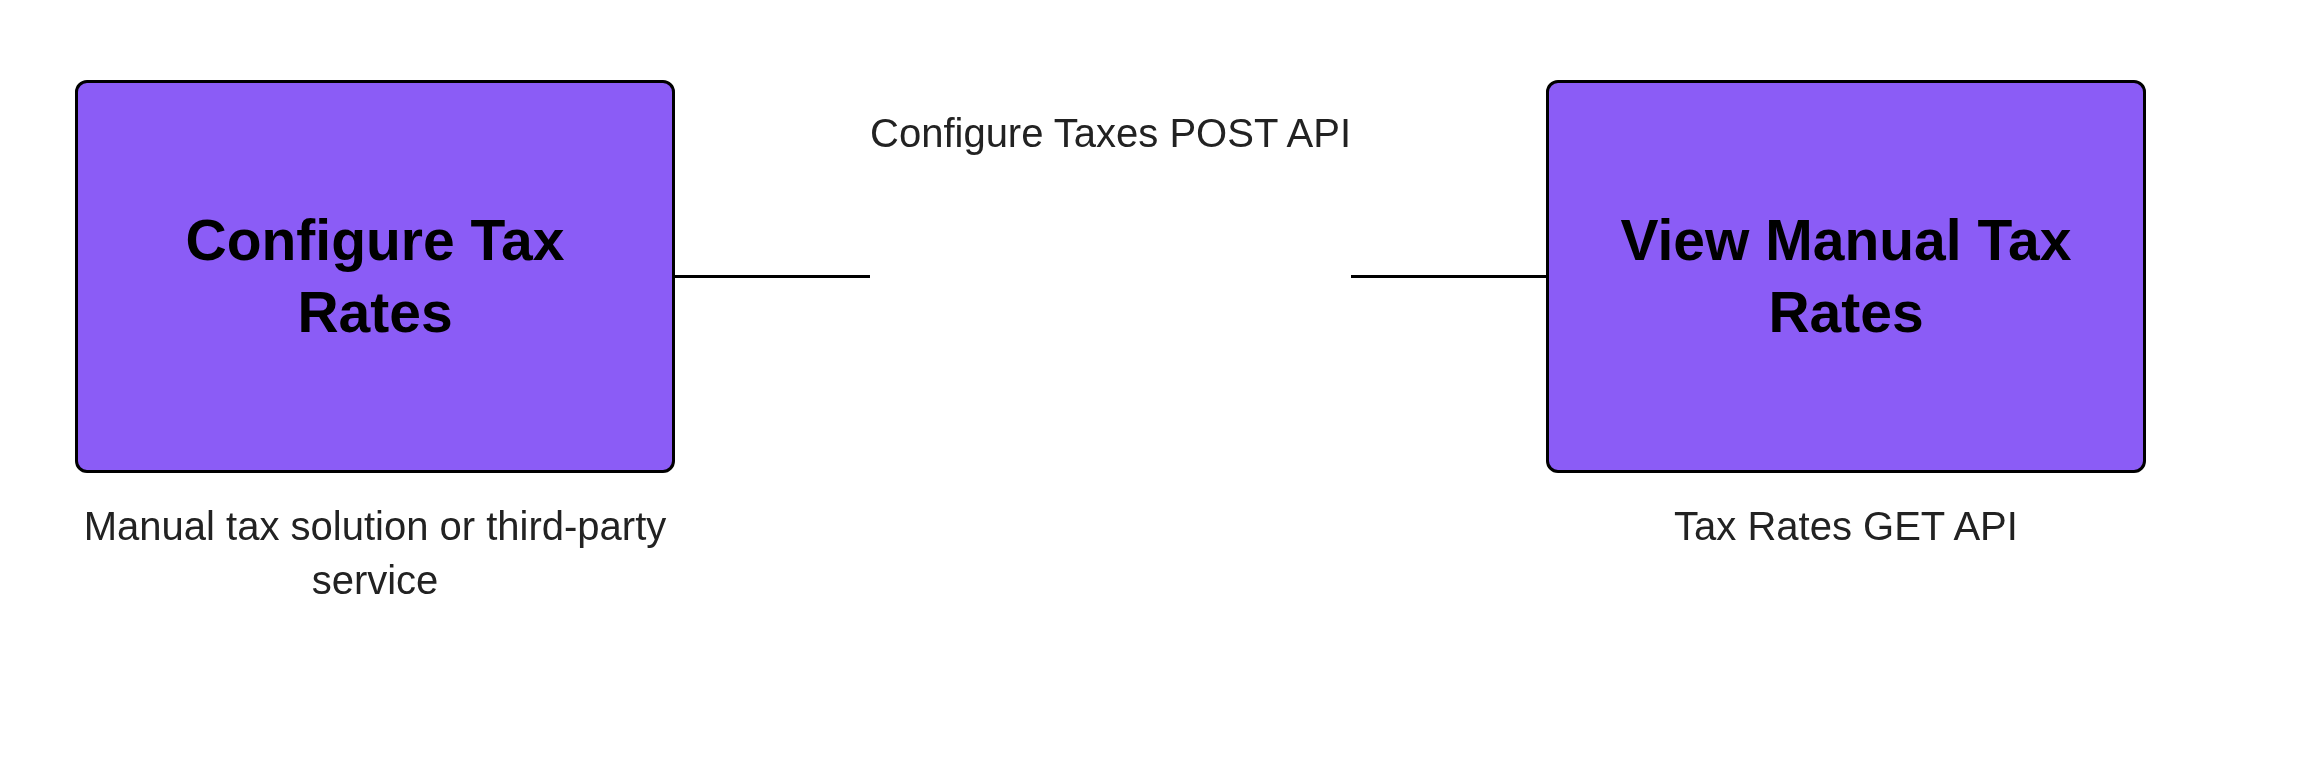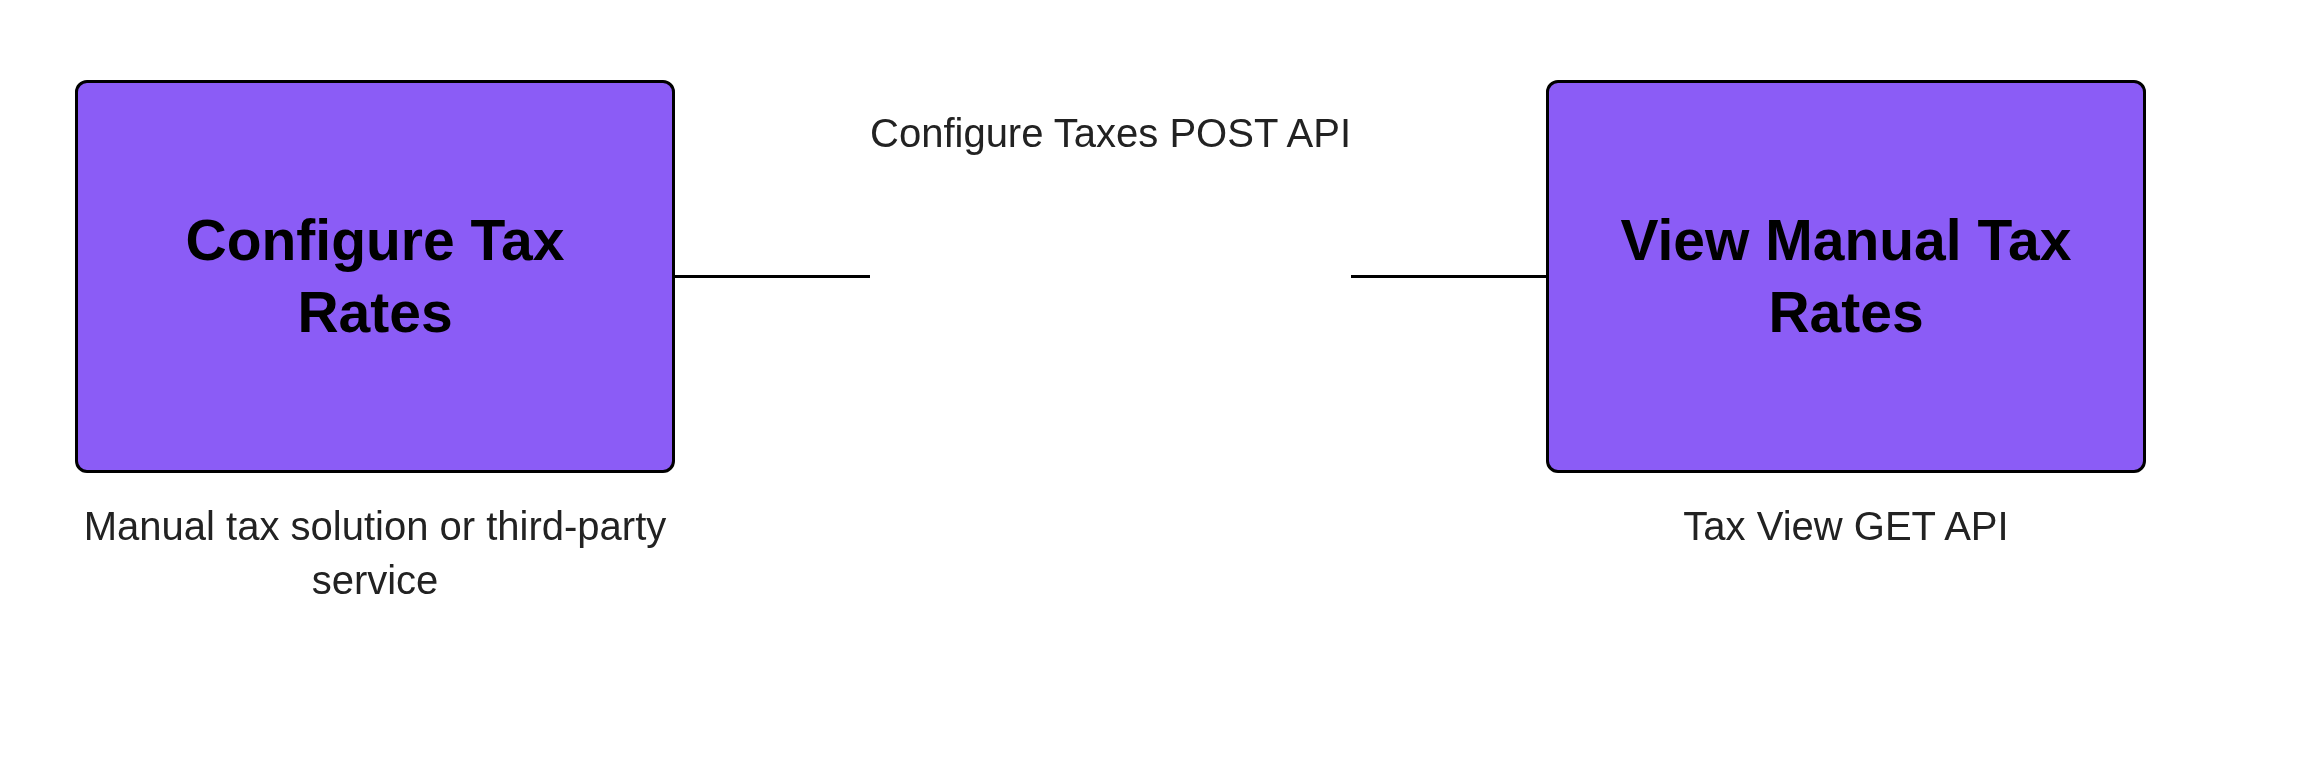--- a/index.html
+++ b/index.html
@@ -77,15 +77,15 @@
   <div class="step-column">
     <div class="caption">Configure Taxes POST API</div>
   </div>
 
   <div class="connector"></div>
 
   <div class="step-column">
     <div class="box">
       <div class="box-title">View Manual Tax Rates</div>
     </div>
-    <div class="caption">Tax View GET API</div>
+    <div class="caption">Tax Rates GET API</div>
   </div>
 </div>
 
 </body></html>

